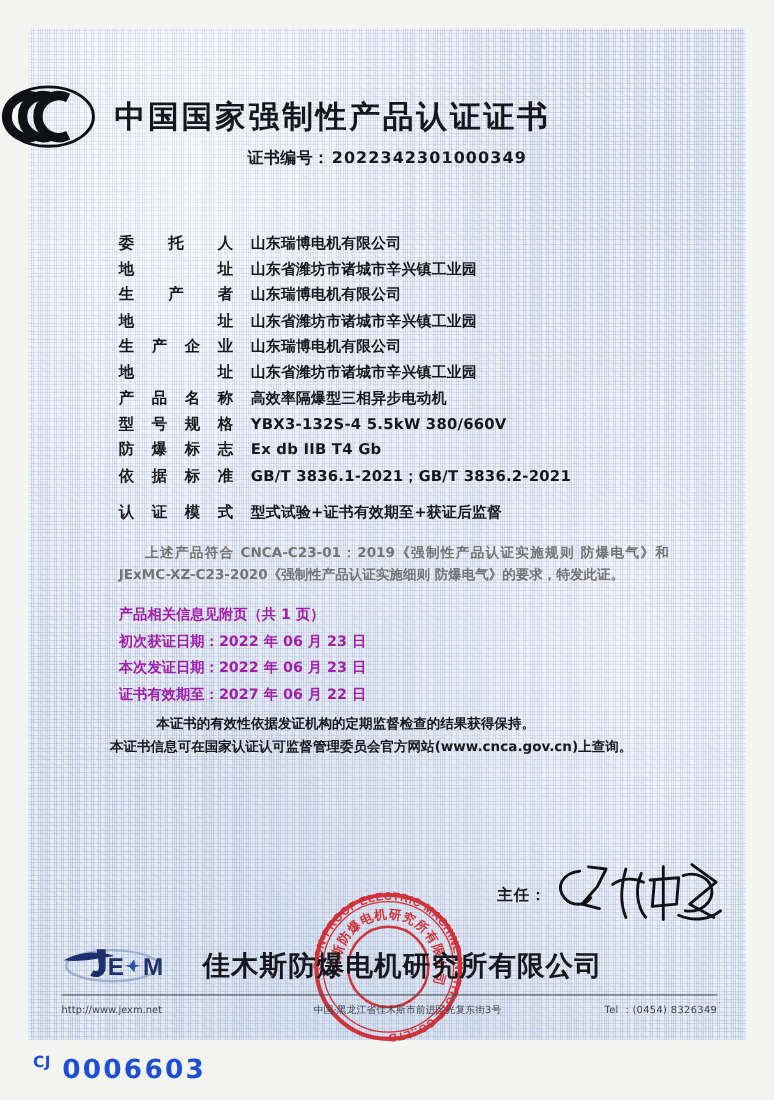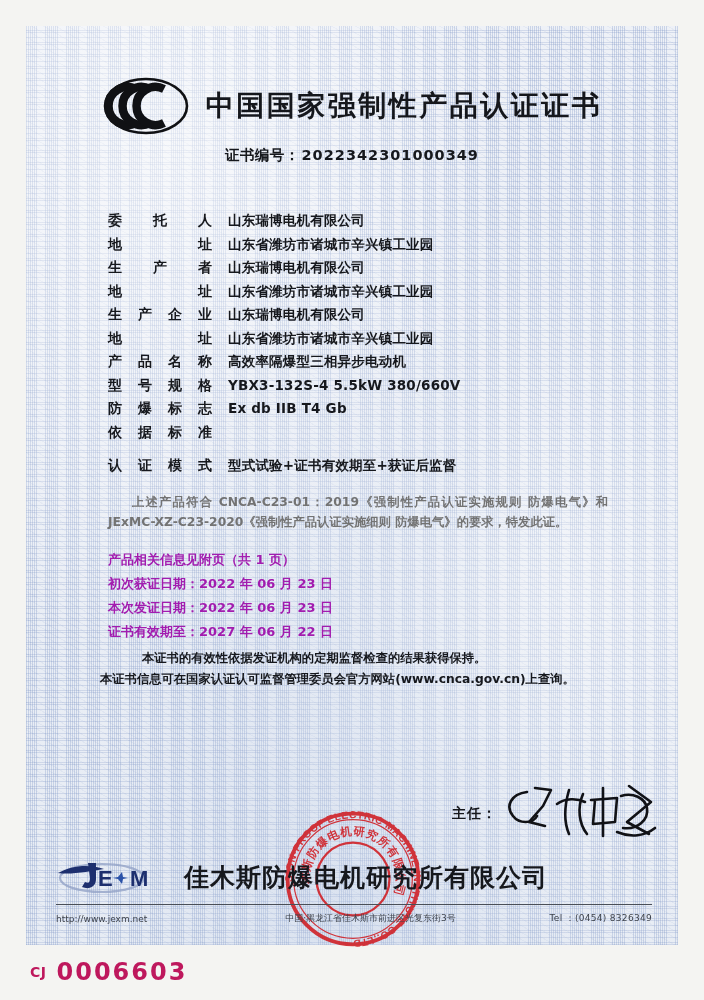--- a/index.html
+++ b/index.html
@@ -63,40 +63,39 @@
   }
 
   
   #header {
     position: absolute;
     left: 0; right: 0;
     top: 72px;
     height: 68px;
     display: flex;
     align-items: center;
-    justify-content: center;
   }
   #ccc-logo {
     width: 88px;
     height: 60px;
     margin-right: 16px;
     flex: 0 0 auto;
   }
   #main-title {
     font-family: "DejaVu Sans", "Liberation Sans", sans-serif;
     font-size: 28px;
     font-weight: bold;
     letter-spacing: 2.5px;
     color: #15171c;
     white-space: nowrap;
   }
   #cert-no-line {
     position: absolute;
     left: 0; right: 0;
-    top: 146px;
+    top: 134px;
     text-align: center;
     font-family: "DejaVu Sans", "Liberation Sans", sans-serif;
     font-size: 14.5px;
     font-weight: bold;
     color: #16181d;
     letter-spacing: 0.4px;
   }
   #cert-no-line .num { letter-spacing: 1px; margin-left: 2px; }
 
   
@@ -244,22 +243,22 @@
   }
   #footer-addr { flex: 0 0 auto; margin-left: 44px; }
   #footer-tel { letter-spacing: 0.3px; }
 
   
   #serial {
     position: absolute;
     left: 30px;
     top: 958px;
     display: flex;
-    align-items: center;
-    color: #be185d;
+    align-items: flex-start;
+    color: #1d4ed8;
     font-family: "DejaVu Sans", "Liberation Sans", sans-serif;
   }
   #serial-prefix { font-size: 14px; font-weight: bold; letter-spacing: 0.5px; }
   #serial-number { font-size: 24px; font-weight: bold; margin-left: 10px; letter-spacing: 2px; }
 </style>
 </head>
 <body>
 
 <div id="page">
   <div id="panel">
@@ -356,20 +355,21 @@
           </div>
           <div class="field-value">Ex db IIB T4 Gb</div>
         </div>
         <div class="field-row">
           <div class="field-label">
             <span>依</span>
             <span>据</span>
             <span>标</span>
             <span>准</span>
           </div>
+          <div class="field-value">GB/T 3836.1-2021；GB/T 3836.2-2021</div>
         </div>
         <div class="field-row gap-before">
           <div class="field-label">
             <span>认</span>
             <span>证</span>
             <span>模</span>
             <span>式</span>
           </div>
           <div class="field-value">型式试验+证书有效期至+获证后监督</div>
         </div>

